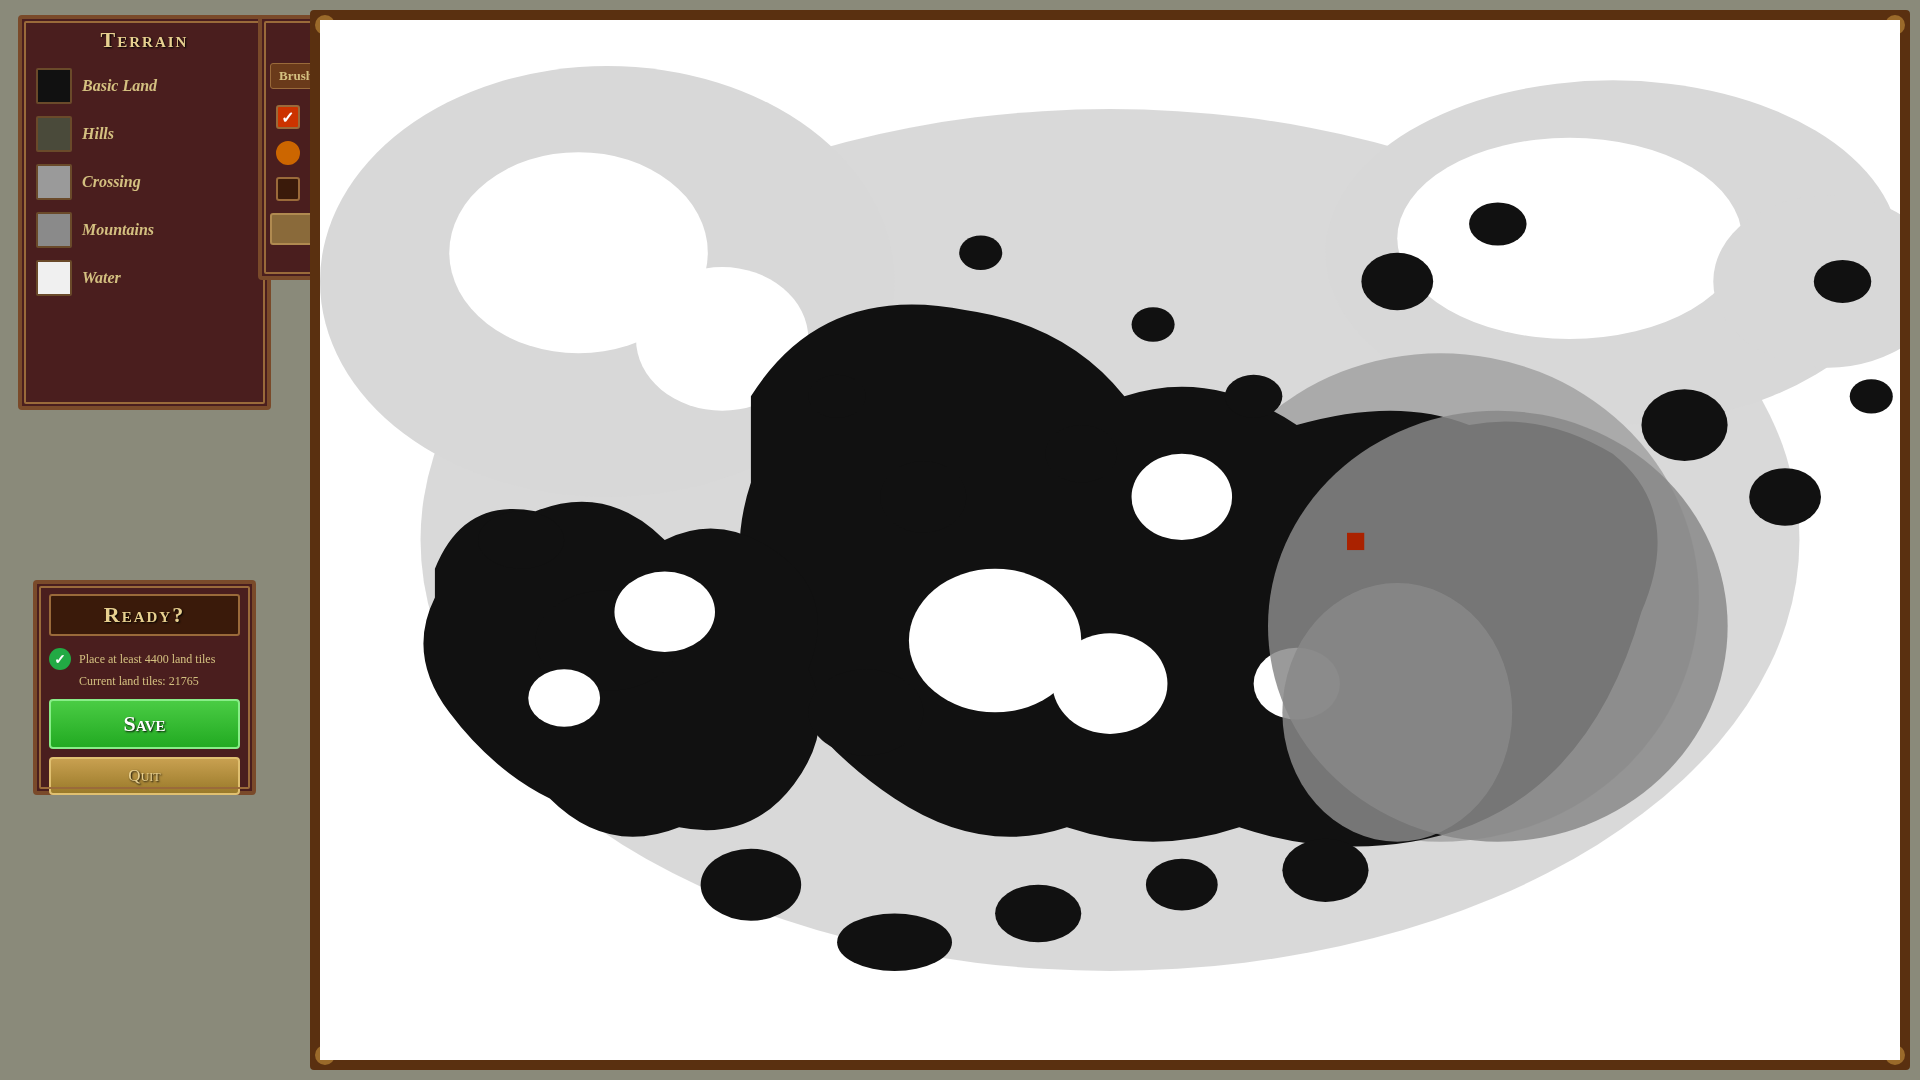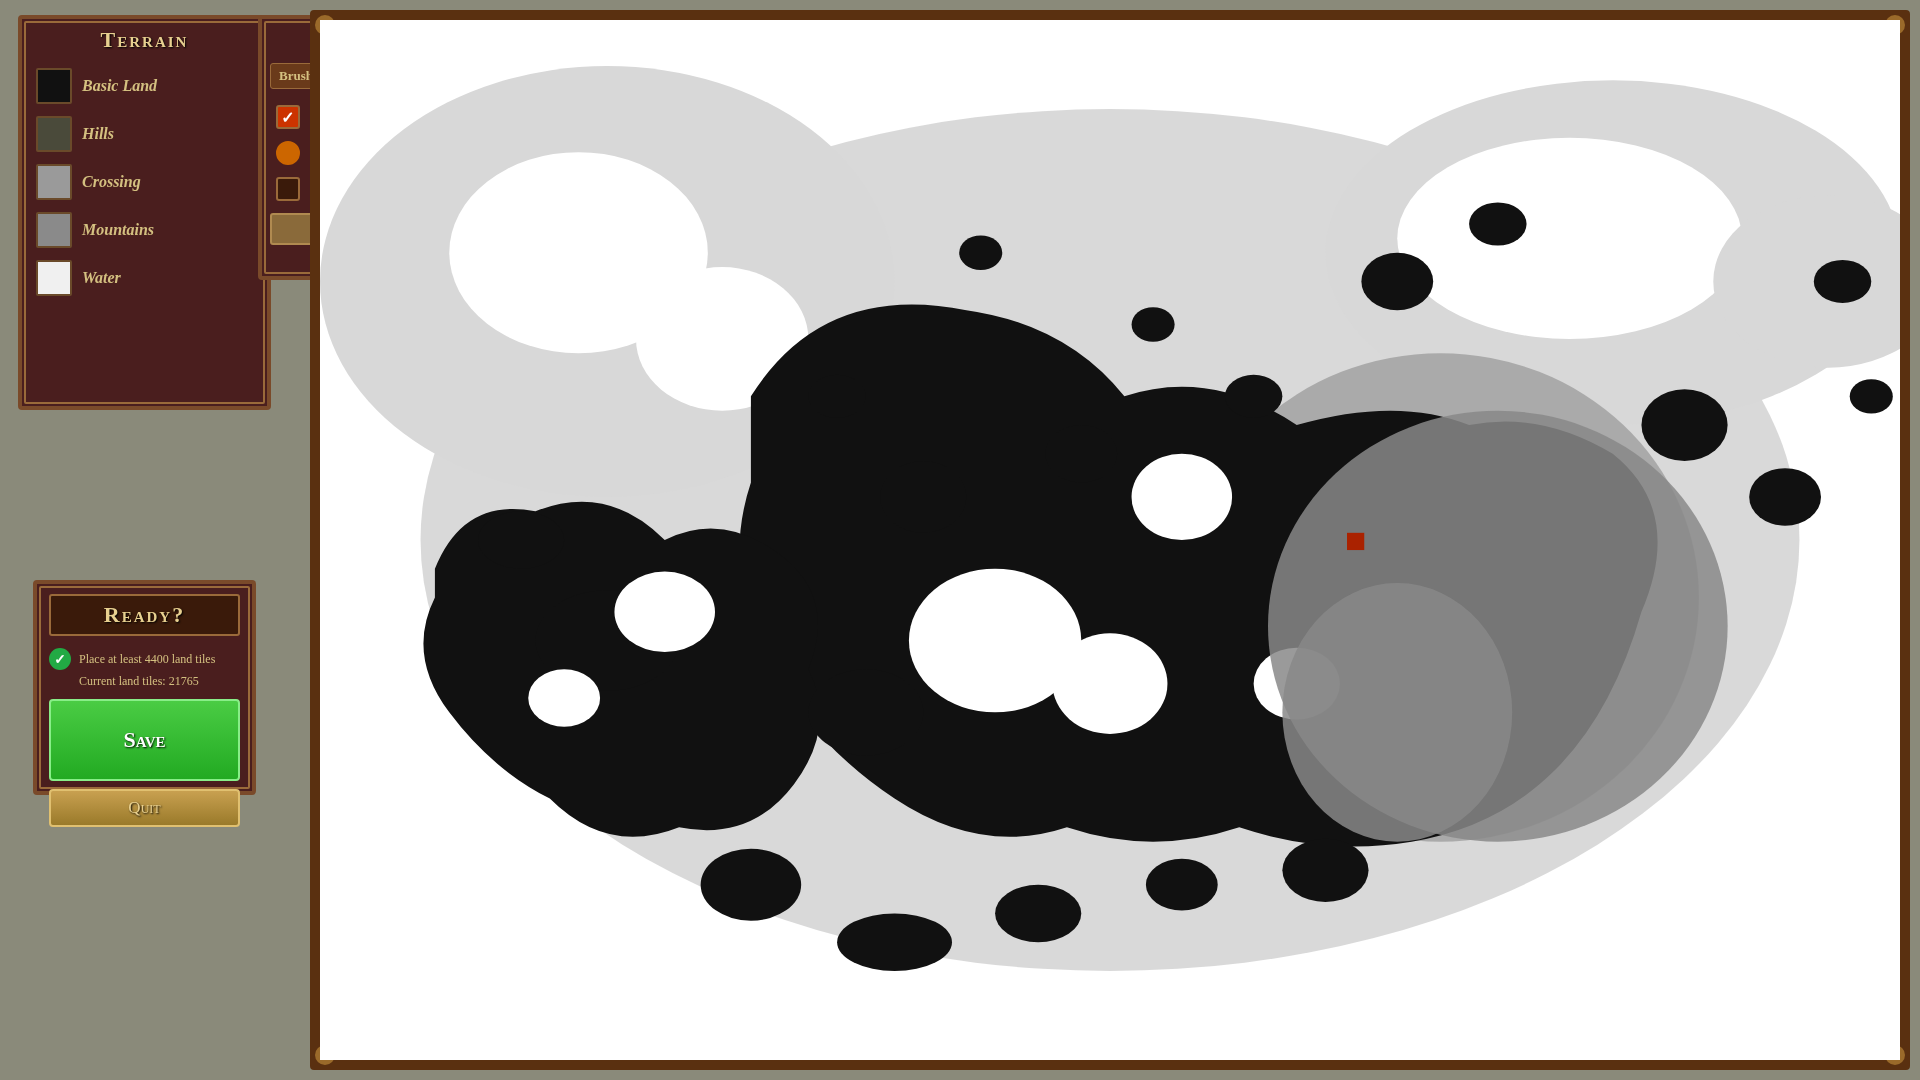--- a/index.html
+++ b/index.html
@@ -269,21 +269,21 @@
     }
 
     .ready-text {
       color: #d4c080;
       font-size: 12px;
     }
 
     .save-btn {
       display: block;
       width: 100%;
-      padding: 26px;
+      padding: 10px;
       background: linear-gradient(180deg, #4acc44 0%, #22aa22 100%);
       border: 2px solid #88ee88;
       border-radius: 4px;
       color: #fff;
       font-size: 22px;
       font-weight: bold;
       font-family: Georgia, serif;
       font-variant: small-caps;
       text-align: center;
       cursor: pointer;

